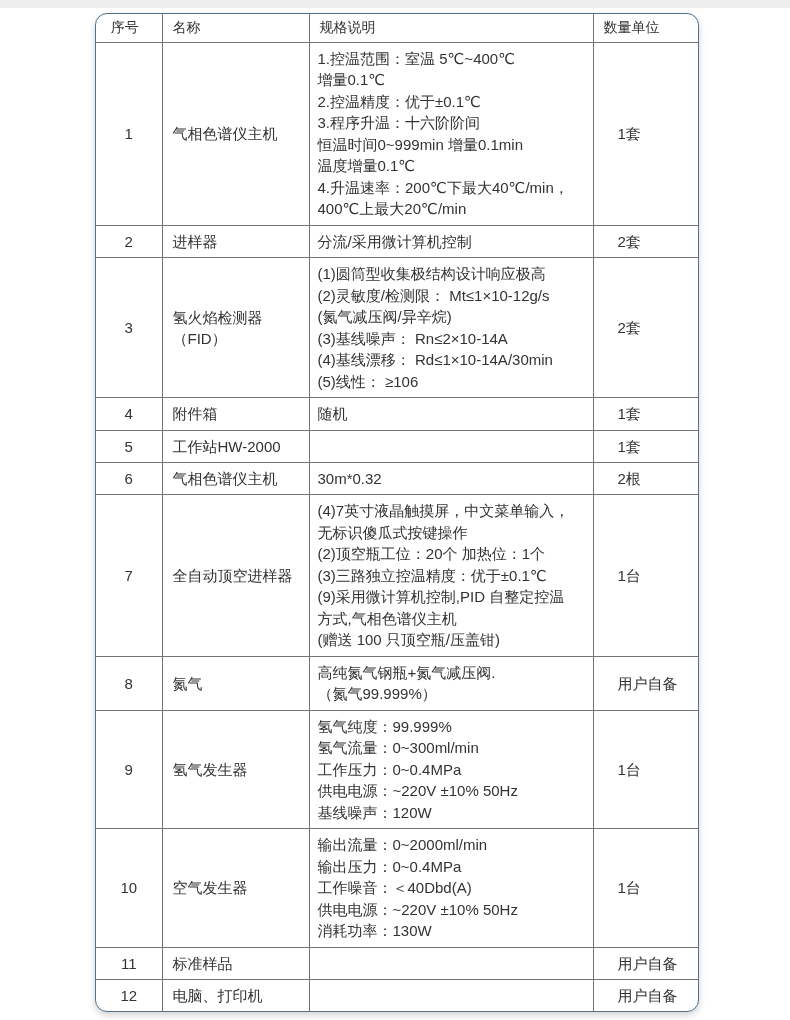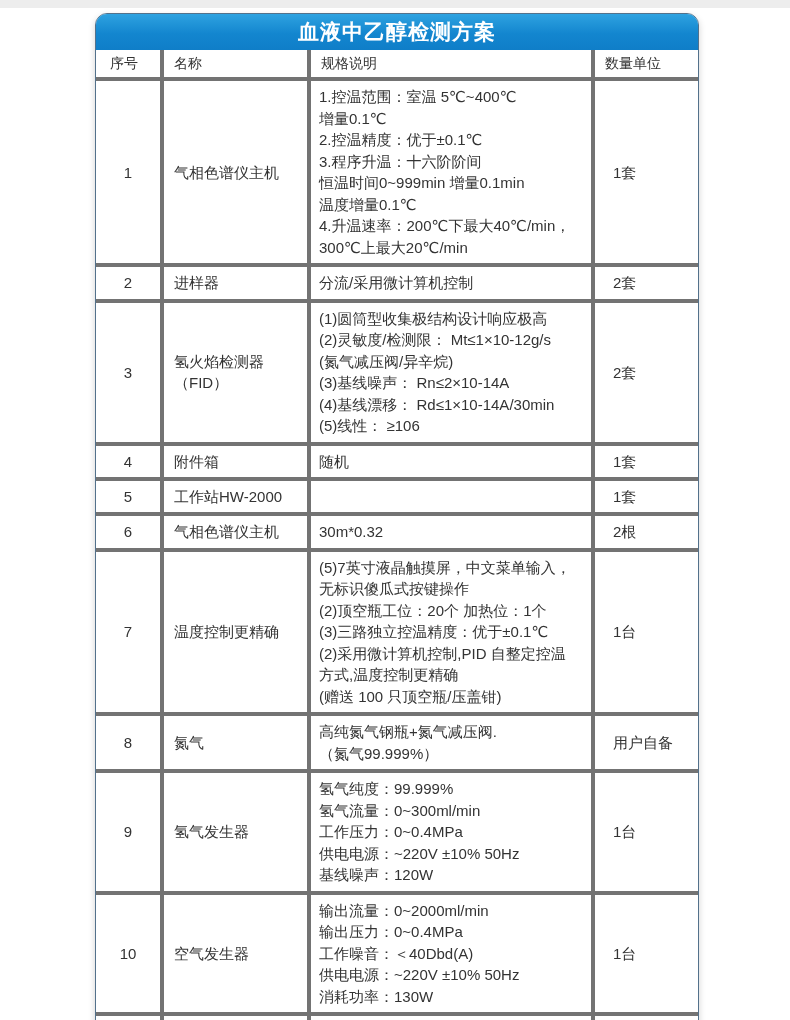--- a/index.html
+++ b/index.html
@@ -42,21 +42,21 @@
   }
 
   table.spec-table {
     width: 100%;
     border-collapse: collapse;
     table-layout: fixed;
     color: #333333;
     font-size: 15px;
   }
   table.spec-table td, table.spec-table th {
-    border: 4px solid #737373;
+    border: 1px solid #737373;
     vertical-align: middle;
     line-height: 21px;
     font-weight: normal;
   }
   
   table.spec-table tr > *:first-child { border-left: none; }
   table.spec-table tr > *:last-child  { border-right: none; }
   table.spec-table tr:first-child > * { border-top: none; }
   table.spec-table tr:last-child > *  { border-bottom: none; }
 
@@ -64,33 +64,32 @@
     text-align: left;
     font-size: 14px;
     height: 28px;
     padding: 3px 8px 3px 10px;
   }
   th.col-head.c-no { text-align: center; padding-left: 0; }
 
   td.c-no   { text-align: center; padding: 5px 2px; }
   td.c-name { padding: 5px 6px 5px 10px; }
   td.c-spec { padding: 5px 4px 5px 8px; }
-  td.c-qty  { padding: 5px 4px 5px 18px; }
+  td.c-qty  { padding: 5px 4px 5px 24px; }
 
   td.c-spec .spec-line { line-height: 21.5px; }
 
   .min-h { height: 31px; }
 </style>
 </head>
 <body>
 
 <div class="top-strip"></div>
 
 <div class="card">
-  <div class="title-bar">血液中乙醇检测方案</div>
 
   <table class="spec-table">
     <colgroup>
       <col style="width:66px">
       <col style="width:147px">
       <col style="width:284px">
       <col style="width:107px">
     </colgroup>
     <tbody id="table-body">
       <tr>
@@ -104,21 +103,21 @@
           <td class="c-no min-h">1</td>
           <td class="c-name">气相色谱仪主机</td>
           <td class="c-spec">
             <div class="spec-line">1.控温范围：室温 5℃~400℃</div>
             <div class="spec-line">增量0.1℃</div>
             <div class="spec-line">2.控温精度：优于±0.1℃</div>
             <div class="spec-line">3.程序升温：十六阶阶间</div>
             <div class="spec-line">恒温时间0~999min 增量0.1min</div>
             <div class="spec-line">温度增量0.1℃</div>
             <div class="spec-line">4.升温速率：200℃下最大40℃/min，</div>
-            <div class="spec-line">300℃上最大20℃/min</div>
+            <div class="spec-line">400℃上最大20℃/min</div>
           </td>
           <td class="c-qty">1套</td>
         </tr>
         <tr>
           <td class="c-no min-h">2</td>
           <td class="c-name">进样器</td>
           <td class="c-spec">
             <div class="spec-line">分流/采用微计算机控制</div>
           </td>
           <td class="c-qty">2套</td>
@@ -153,28 +152,28 @@
         <tr>
           <td class="c-no min-h">6</td>
           <td class="c-name">气相色谱仪主机</td>
           <td class="c-spec">
             <div class="spec-line">30m*0.32</div>
           </td>
           <td class="c-qty">2根</td>
         </tr>
         <tr>
           <td class="c-no min-h">7</td>
-          <td class="c-name">温度控制更精确</td>
-          <td class="c-spec">
-            <div class="spec-line">(5)7英寸液晶触摸屏，中文菜单输入，</div>
+          <td class="c-name">全自动顶空进样器</td>
+          <td class="c-spec">
+            <div class="spec-line">(4)7英寸液晶触摸屏，中文菜单输入，</div>
             <div class="spec-line">无标识傻瓜式按键操作</div>
             <div class="spec-line">(2)顶空瓶工位：20个 加热位：1个</div>
             <div class="spec-line">(3)三路独立控温精度：优于±0.1℃</div>
-            <div class="spec-line">(2)采用微计算机控制,PID 自整定控温</div>
-            <div class="spec-line">方式,温度控制更精确</div>
+            <div class="spec-line">(9)采用微计算机控制,PID 自整定控温</div>
+            <div class="spec-line">方式,气相色谱仪主机</div>
             <div class="spec-line">(赠送 100 只顶空瓶/压盖钳)</div>
           </td>
           <td class="c-qty">1台</td>
         </tr>
         <tr>
           <td class="c-no min-h">8</td>
           <td class="c-name">氮气</td>
           <td class="c-spec">
             <div class="spec-line">高纯氮气钢瓶+氮气减压阀.</div>
             <div class="spec-line">（氮气99.999%）</div>
@@ -199,20 +198,26 @@
           <td class="c-spec">
             <div class="spec-line">输出流量：0~2000ml/min</div>
             <div class="spec-line">输出压力：0~0.4MPa</div>
             <div class="spec-line">工作噪音：＜40Dbd(A)</div>
             <div class="spec-line">供电电源：~220V ±10% 50Hz</div>
             <div class="spec-line">消耗功率：130W</div>
           </td>
           <td class="c-qty">1台</td>
         </tr>
         <tr>
+          <td class="c-no min-h">11</td>
+          <td class="c-name">标准样品</td>
+          <td class="c-spec"></td>
+          <td class="c-qty">用户自备</td>
+        </tr>
+        <tr>
           <td class="c-no min-h">12</td>
           <td class="c-name">电脑、打印机</td>
           <td class="c-spec"></td>
           <td class="c-qty">用户自备</td>
         </tr>
       </tbody>
   </table>
 </div>
 
 </body></html>

